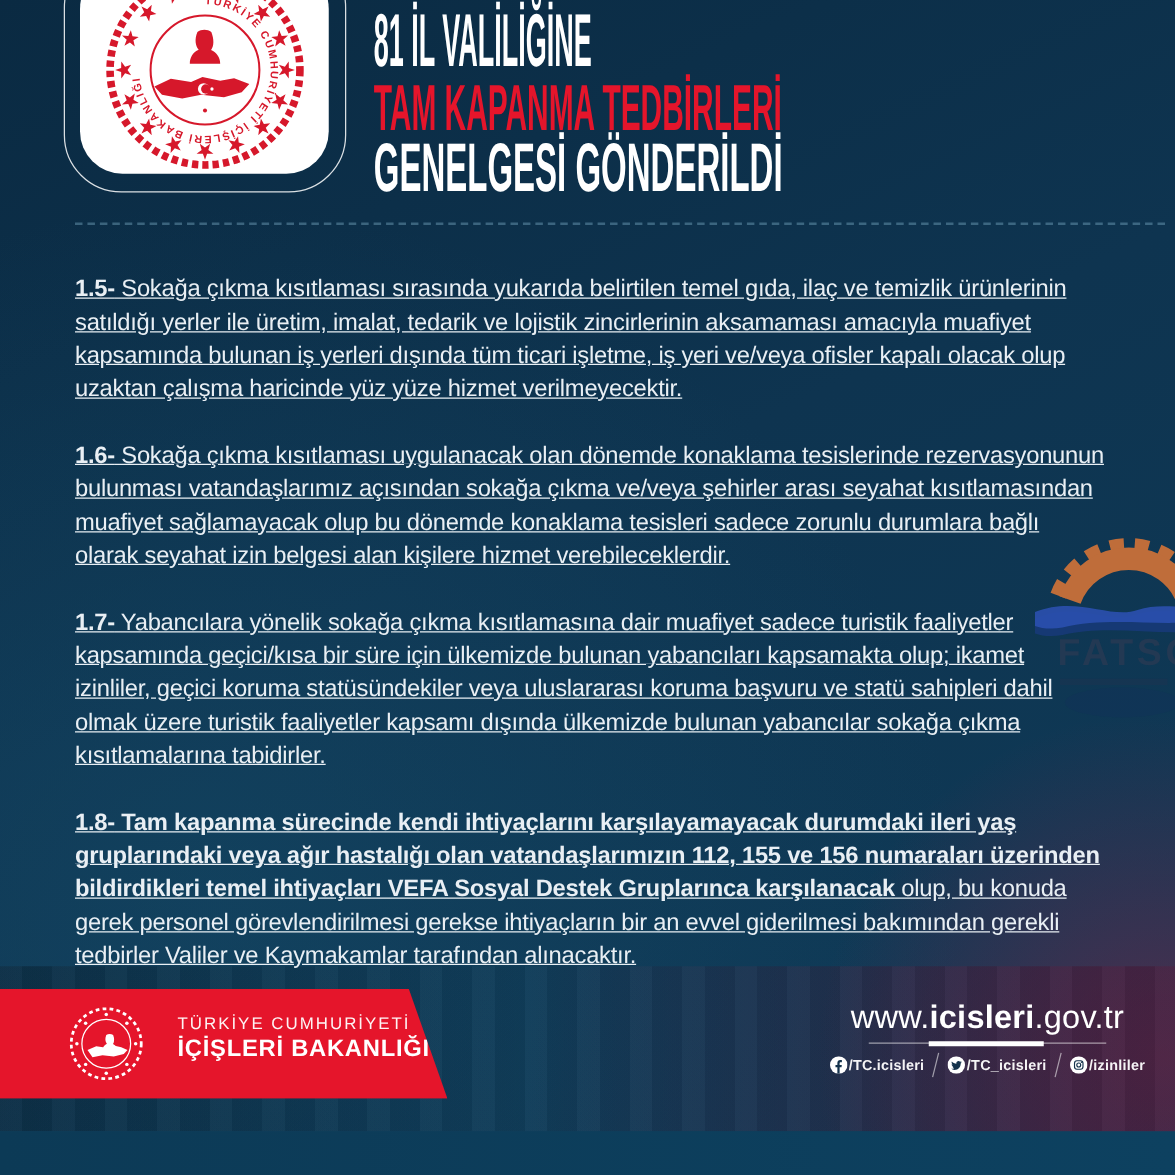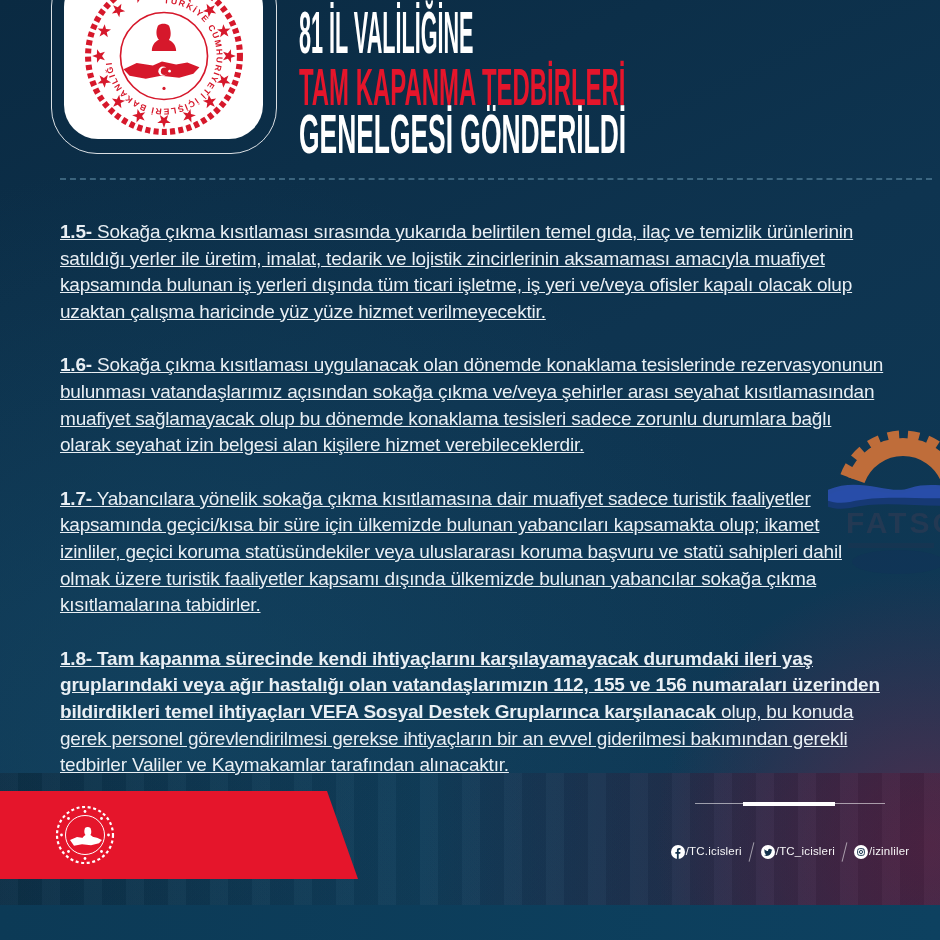--- a/index.html
+++ b/index.html
@@ -61,21 +61,21 @@
 
   
   .url-block{left:660px;top:798px;width:260px;text-align:center;color:#fff;}
   .url{font-size:26px;letter-spacing:.2px;}
   .url .b{font-weight:700;}
   .underline{position:relative;margin:5px auto 0;width:190px;height:5px;
     border-top:1px solid rgba(255,255,255,.55);}
   .underline .seg{position:absolute;left:48px;top:-2.5px;width:92px;height:4px;background:#fff;}
   .social-row{left:650px;top:842px;width:280px;display:flex;align-items:center;
     justify-content:center;gap:9px;color:#fff;}
-  .soc{display:flex;align-items:flex-start;gap:1px;}
+  .soc{display:flex;align-items:flex-end;gap:1px;font-weight:bold;}
   .soc .handle{font-size:11.5px;letter-spacing:.2px;opacity:.95;}
   .divider{width:1px;height:20px;background:rgba(255,255,255,.55);transform:rotate(14deg);}
 </style>
 </head>
 <body>
 
 <div class="abs footer-band"></div>
 
 <div class="abs watermark">
   <svg width="150" height="185" viewBox="0 0 150 185">
@@ -162,23 +162,30 @@
       <circle cx="54.5" cy="31" r="1.4"></circle>
         <circle cx="47.5" cy="47.5" r="1.4"></circle>
       <circle cx="31" cy="54.5" r="1.4"></circle>
         <circle cx="14.5" cy="47.5" r="1.4"></circle>
       <circle cx="7.5" cy="31" r="1.4"></circle>
         <circle cx="14.5" cy="14.5" r="1.4"></circle>
     </g>
     <path d="M22 22 c-1.2 3 -0.8 5.5 0.5 7 c-2.2 1 -3.5 3 -3.5 5.5 h12 c0 -2.5 -1.4 -4.4 -3.6 -5.4 c1.2 -1.6 1.2 -4.3 0.1 -7.1 c-1.6 -1.2 -4 -1.2 -5.5 0 z" fill="#fff" transform="translate(9,2)"></path>
     <path d="M16 36 l7 -3 l8 1.2 l5 -2 l7 1.5 l5 2.2 l-3 3.3 l-8 2 l-9 -1 l-8 1.5 z" fill="#fff"></path>
   </svg>
+  <div class="banner-text">
+    <div class="bt1">TÜRKİYE CUMHURİYETİ</div>
+    <div class="bt2">İÇİŞLERİ BAKANLIĞI</div>
+  </div>
 </div>
 
 <div class="abs url-block">
+  <div class="url">
+    <span>www.</span><span class="b">icisleri</span><span>.gov.tr</span>
+  </div>
   <div class="underline">
       <div class="seg"></div>
     </div>
 </div>
 
 <div class="abs social-row">
   <div class="soc">
     <svg width="14" height="14" viewBox="0 0 24 24">
       <circle cx="12" cy="12" r="12" fill="#fff"></circle>
       <path d="M13.2 24v-9h2.6l.4-3.1h-3V9.6c0-.9.3-1.5 1.6-1.5h1.5V5.3c-.3 0-1.2-.1-2.3-.1-2.3 0-3.9 1.4-3.9 4v2.7H7.5V15h2.6v9z" fill="#14324c"></path>

